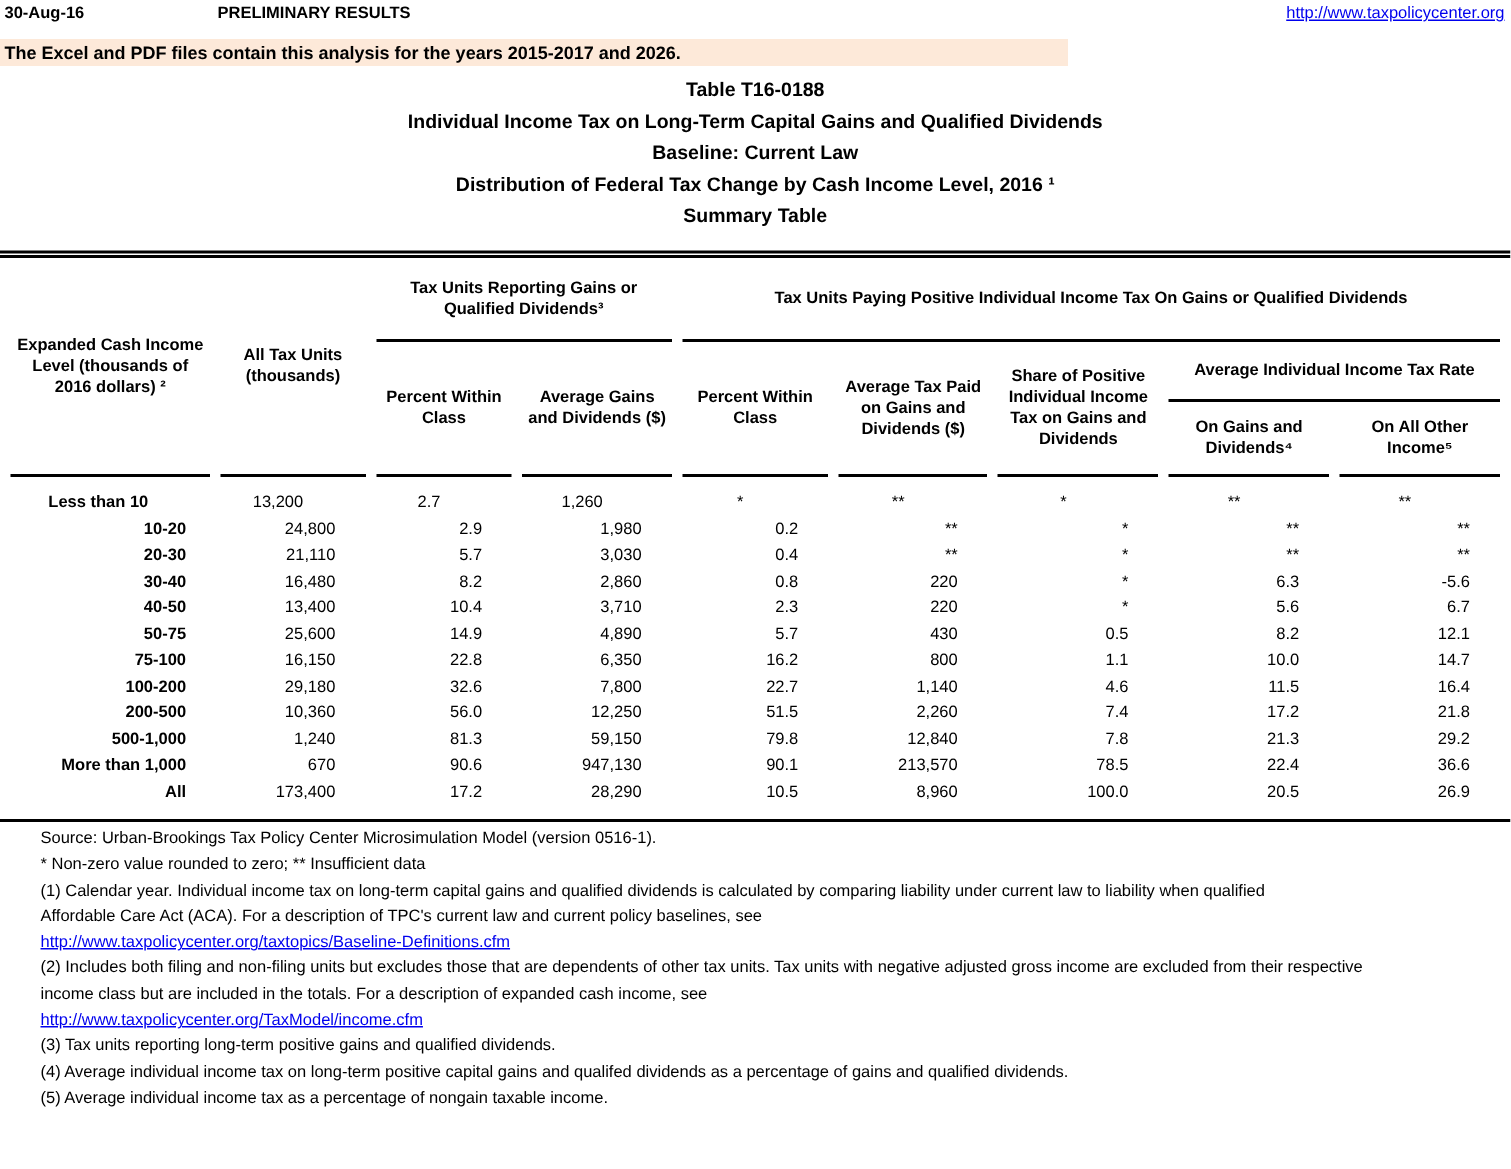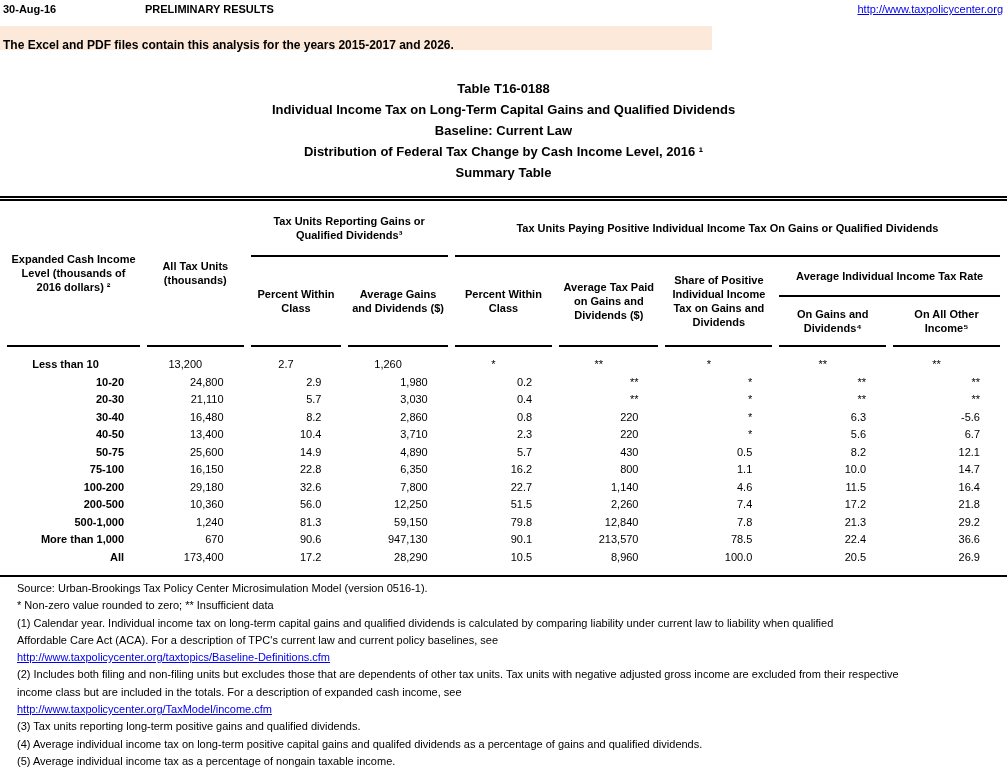--- a/index.html
+++ b/index.html
@@ -15,25 +15,25 @@
   
   .topbar { display: flex; align-items: flex-start; padding: 3px 4px 1px 3px; height: 26px; }
   .topbar .date { font-weight: bold; width: 142px; }
   .topbar .prelim { font-weight: bold; }
   .topbar .toplink { margin-left: auto; color: #0000EE; text-decoration: underline; cursor: pointer; }
 
   .banner {
     width: 712px; height: 18px;
     background: #FDE9D9;
     font-weight: bold; font-size: 12px;
-    padding: 12px 3px;
-  }
-
-  
-  .titles { margin-top: 28px; text-align: center; font-weight: bold; font-size: 13px; line-height: 21px; }
+    padding: 2px 3px;
+  }
+
+  
+  .titles { margin-top: 5px; text-align: center; font-weight: bold; font-size: 13px; line-height: 21px; }
 
   
   .tablewrap {
     margin-top: 13px;
     border-top: 5px double #000;
     border-bottom: 2px solid #000;
     padding-bottom: 9px;
   }
   table.main {
     width: 100%;
@@ -47,21 +47,21 @@
   thead tr.h2 { height: 40px; }
   thead tr.h3 { height: 50px; }
   .colline  { border-bottom: 2px solid #000; }
   .groupline { border-bottom: 2px solid #000; }
 
   tbody td { text-align: right; padding: 2px 20px 2px 0; line-height: 13.5px; white-space: nowrap; }
   tbody td.rowlabel { font-weight: bold; padding-right: 16px; }
   tbody tr:first-child td { padding-top: 11px; text-align: center; }
 
   
-  .footnotes { margin-top: 3px; padding-left: 17px; font-size: 11px; line-height: 17.3px; white-space: nowrap; }
+  .footnotes { margin-top: 3px; padding-left: 17px; font-size: 11px; line-height: 17.3px; white-space: nowrap; margin-left: 10px; }
   .footnotes a { color: #0000EE; text-decoration: underline; cursor: pointer; }
 </style>
 </head>
 <body>
 
 <div class="topbar">
   <span class="date">30-Aug-16</span>
   <span class="prelim">PRELIMINARY RESULTS</span>
   <a class="toplink">http://www.taxpolicycenter.org</a>
 </div>

